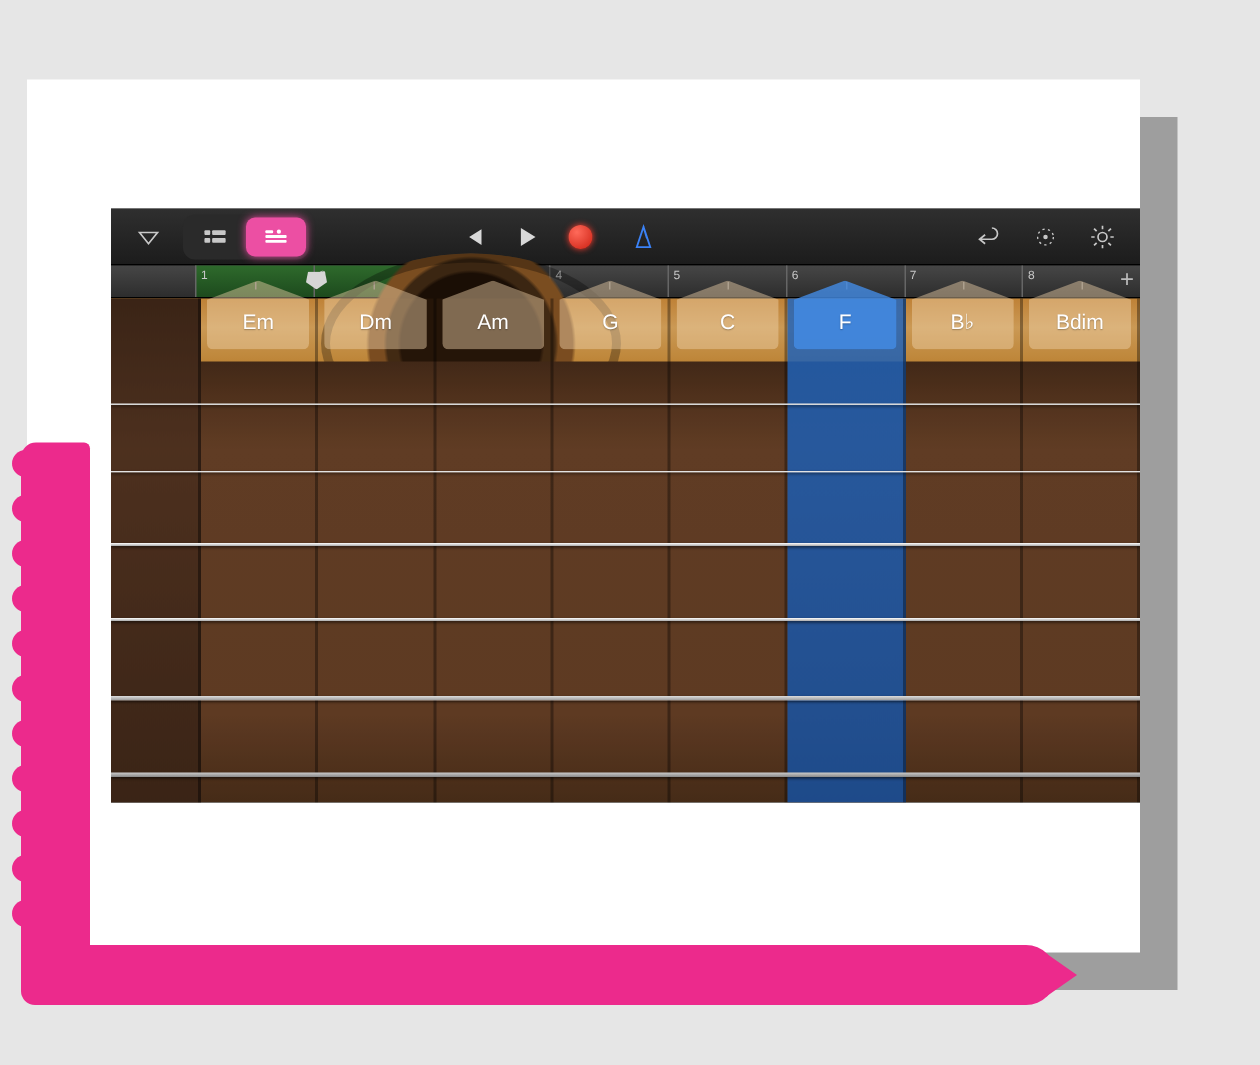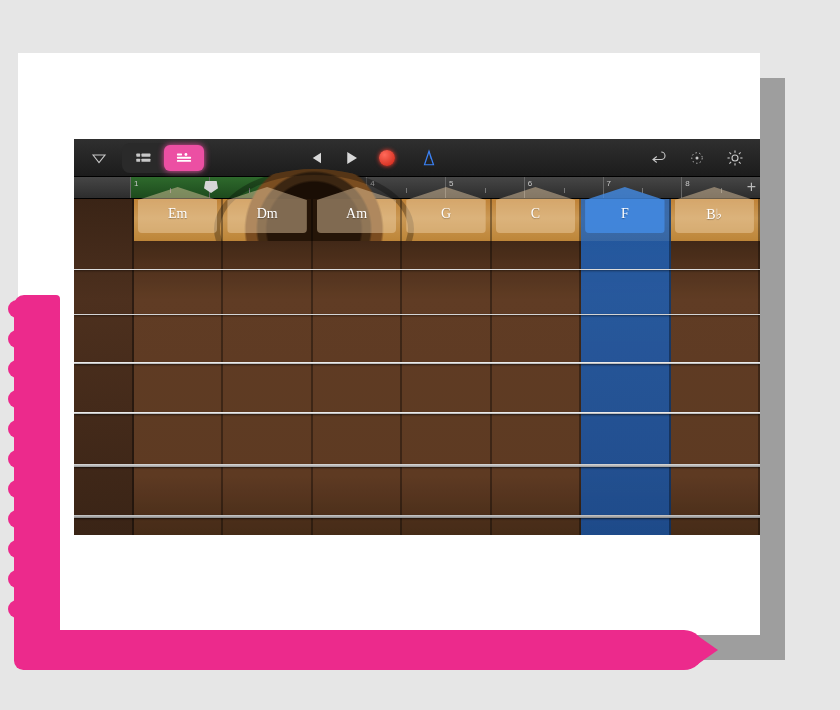--- a/index.html
+++ b/index.html
@@ -160,21 +160,20 @@
     display: flex;
   }
   .pre-col { width: 60px; flex: none;
     background: linear-gradient(#3a2416, #4d301e 30%, #3a2416);
     border-right: 2px solid rgba(0,0,0,0.4);
   }
   .chord-col {
     flex: 1; position: relative;
     border-right: 2px solid rgba(0,0,0,0.35);
     background: rgba(120,70,35,0.12);
-    font-family: Liberation Serif, serif;
   }
   .chord-col.active {
     background: linear-gradient( rgba(33,99,185,0.85), rgba(26,78,150,0.9));
   }
   .chord-tab {
     position: absolute; left: 4px; right: 4px; top: -12px;
     height: 46px;
     background: rgba(240,210,170,0.45);
     border-radius: 4px;
     clip-path: polygon(0 28%, 50% 0, 100% 28%, 100% 100%, 0 100%);
@@ -357,20 +356,25 @@
         <div class="chord-col active">
           <div class="chord-tab">
               <span>F</span>
             </div>
         </div>
         <div class="chord-col">
           <div class="chord-tab">
               <span>B♭</span>
             </div>
         </div>
+        <div class="chord-col">
+          <div class="chord-tab">
+              <span>Bdim</span>
+            </div>
+        </div>
       </div>
 
       <div class="string s1"></div>
       <div class="string s2"></div>
       <div class="string s3"></div>
       <div class="string s4"></div>
       <div class="string s5"></div>
       <div class="string s6"></div>
     </div>
 

